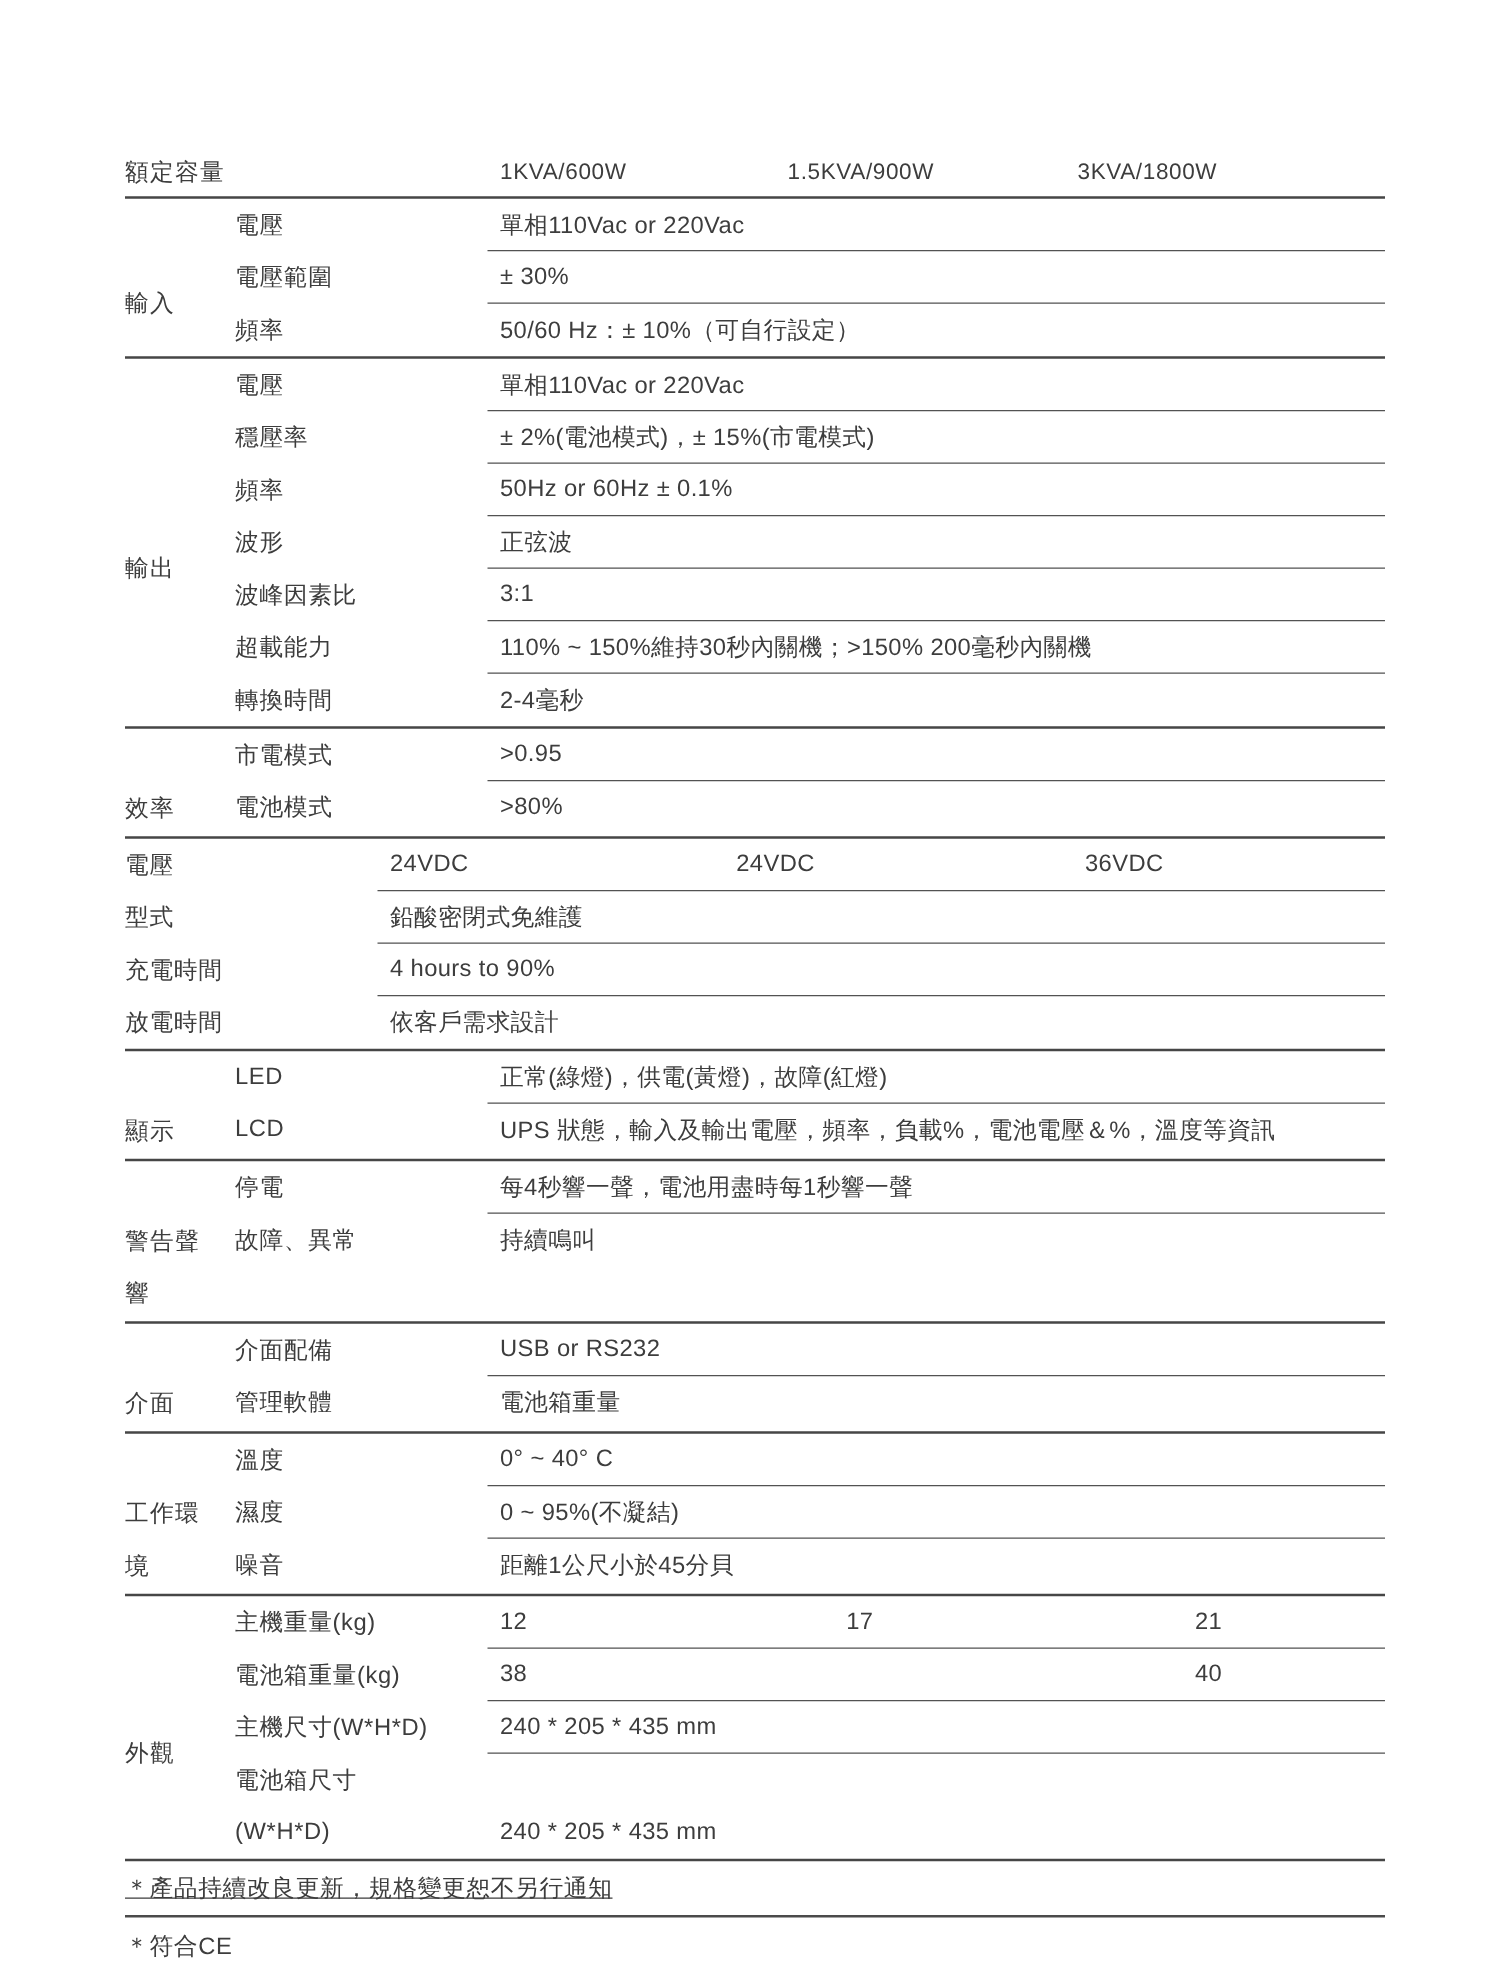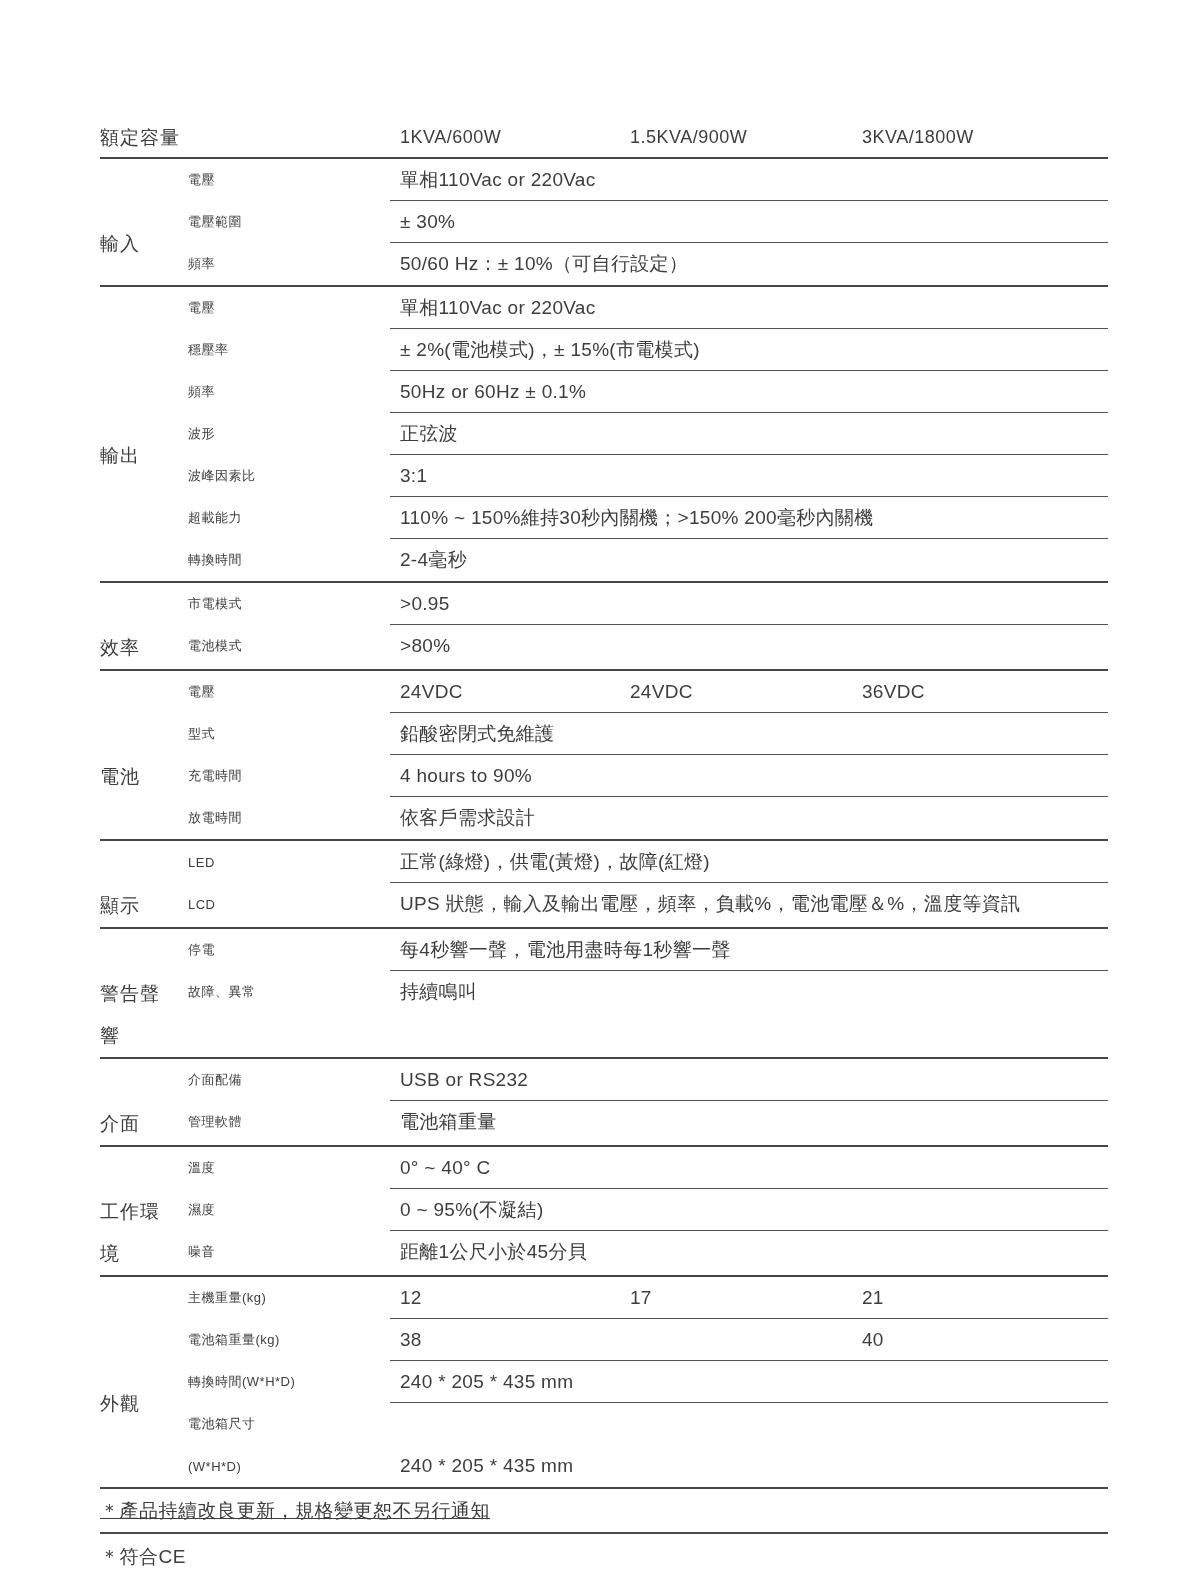--- a/index.html
+++ b/index.html
@@ -54,36 +54,37 @@
     font-size: 19px;
     letter-spacing: 1px;
     line-height: 42px;
   }
   .grows { flex: 1; }
   .row { display: flex; height: 42px; }
   .rlabel {
     width: 202px;
     display: flex;
     align-items: center;
-    font-size: 13px;
+    font-size: 19px;
     letter-spacing: 0.5px;
     white-space: nowrap;
   }
   .rval {
     flex: 1;
     display: flex;
     align-items: center;
     padding-left: 10px;
     font-size: 19px;
     letter-spacing: 0.3px;
     white-space: nowrap;
   }
   .rval.grid3 {
     display: grid;
     grid-template-columns: 230px 232px 1fr;
+    gap: 47px;
   }
   .row:not(:last-child) .rval:not(.noline) {
     border-bottom: 1.5px solid #525252;
   }
   
   .footnote {
     height: 45px;
     display: flex;
     align-items: center;
     font-size: 19px;
@@ -171,23 +172,20 @@
         <div class="rval">&gt;0.95</div>
       </div>
       <div class="row">
         <div class="rlabel">電池模式</div>
         <div class="rval">&gt;80%</div>
       </div>
     </div>
   </div>
 
   <div class="group">
-    <div class="gcell">
-        <span class="glabel">電池</span>
-      </div>
     <div class="grows">
       <div class="row">
         <div class="rlabel">電壓</div>
         <div class="rval grid3">
           <span>24VDC</span>
           <span>24VDC</span>
           <span>36VDC</span>
         </div>
       </div>
       <div class="row">
@@ -288,21 +286,21 @@
       </div>
       <div class="row">
         <div class="rlabel">電池箱重量(kg)</div>
         <div class="rval grid3">
           <span>38</span>
           <span></span>
           <span>40</span>
         </div>
       </div>
       <div class="row">
-        <div class="rlabel">轉換時間(W*H*D)</div>
+        <div class="rlabel">主機尺寸(W*H*D)</div>
         <div class="rval">240 * 205 * 435 mm</div>
       </div>
       <div class="row">
         <div class="rlabel">電池箱尺寸</div>
         <div class="rval noline"></div>
       </div>
       <div class="row">
         <div class="rlabel">(W*H*D)</div>
         <div class="rval">240 * 205 * 435 mm</div>
       </div>

